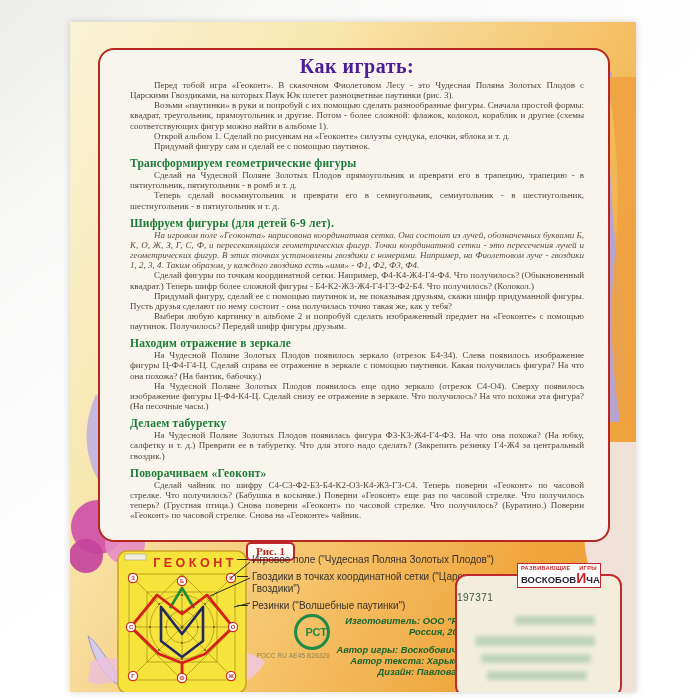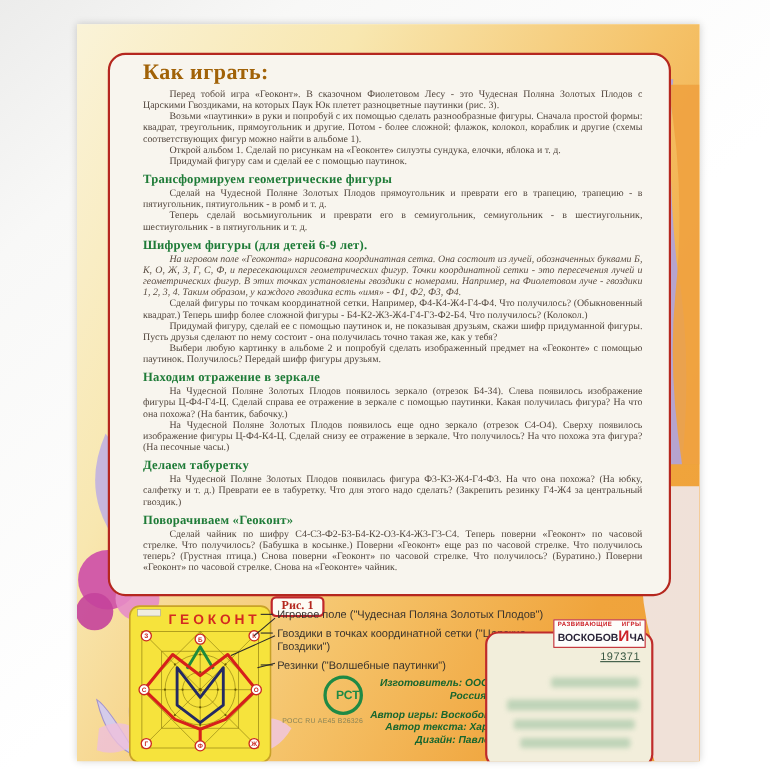--- a/index.html
+++ b/index.html
@@ -15,21 +15,21 @@
     overflow:hidden;
   }
   .deco{position:absolute;left:0;top:0;pointer-events:none;}
   
   .rules{
     position:absolute;left:28px;top:26px;width:512px;height:494px;
     background:#f8f5ee;border:2.5px solid #b5271f;border-radius:16px;
     padding:4px 24px 6px 30px;box-sizing:border-box;overflow:hidden;
   }
   .rules h1{
-    margin:1px 0 2px;color:#a16207;
+    margin:1px 0 2px;text-align:center;color:#4c1d95;
     font-size:20px;font-weight:bold;letter-spacing:.5px;
     font-family:"Liberation Serif",serif;
   }
   .rules h2{
     margin:6px 0 1px;color:#1e7b37;font-size:11.5px;font-weight:bold;
     letter-spacing:.2px;font-family:"Liberation Serif",serif;
   }
   .rules p{
     margin:0;font-size:9px;line-height:1.13;color:#51453c;
     text-align:justify;text-indent:24px;
@@ -60,33 +60,33 @@
     font-family:"Liberation Sans",sans-serif;background:transparent;
   }
   .cert-code{margin-top:2px;font-size:6.3px;color:#8a8456;font-family:"Liberation Sans",sans-serif;letter-spacing:.2px;}
   .credits{
     position:absolute;left:262px;top:594px;width:146px;text-align:right;
     font-family:"Liberation Sans",sans-serif;font-style:italic;font-weight:bold;
     font-size:9.3px;line-height:1.22;color:#17662e;
   }
   .credits .gap{height:6px;}
   .address-box{
-    position:absolute;left:371px;top:552px;width:153px;height:124px;box-sizing:border-box;
+    position:absolute;left:385px;top:552px;width:167px;height:124px;box-sizing:border-box;
     background:#f2eedb;border:2px solid #bf2b2b;border-radius:12px;
   }
   .brand-logo{
     position:absolute;left:60px;top:-13px;width:84px;box-sizing:border-box;
     background:#fdfdfb;border:1.5px solid #c0262c;padding:1px 3px 2px;
   }
   .brand-top{font-family:"Liberation Sans",sans-serif;font-size:5.5px;font-weight:bold;color:#cc2127;letter-spacing:.4px;display:flex;justify-content:space-between;}
   .brand-name{font-family:"Liberation Sans",sans-serif;font-size:9.5px;font-weight:bold;color:#2a2438;line-height:1;}
   .brand-name .brand-i{color:#cc2127;font-size:14px;}
   .addr-number{
-    margin:16px 10px 0 0;text-align:right;font-family:"Liberation Sans",sans-serif;
-    font-size:10px;color:#35543f;letter-spacing:.5px;text-decoration:underline;
+    margin:16px 10px 0 0;font-family:"Liberation Sans",sans-serif;
+    font-size:10px;color:#35543f;letter-spacing:.5px;
   }
   .blur-line{position:absolute;background:#a4c6a6;filter:blur(2.2px);opacity:.65;border-radius:2px;}
 </style>
 </head>
 <body>
 
 <div class="card">
 
   <svg class="deco" width="566" height="670" viewBox="0 0 566 670">
 

